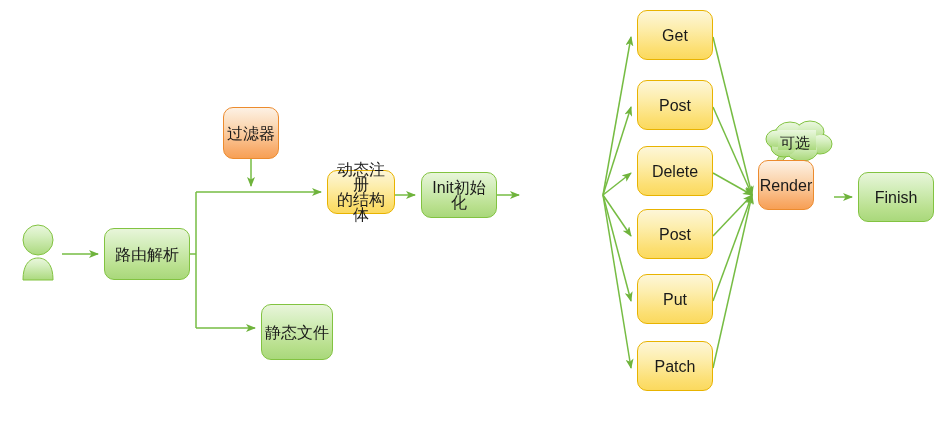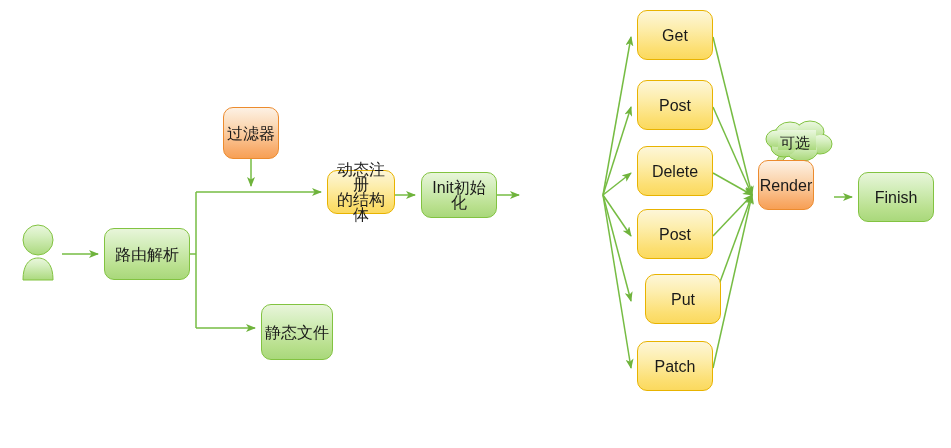--- a/index.html
+++ b/index.html
@@ -174,21 +174,21 @@
   </div>
 
   <div class="node node-yellow" style="left:637px; top:146px; width:76px; height:50px;">
     <span class="node-label">Delete</span>
   </div>
 
   <div class="node node-yellow" style="left:637px; top:209px; width:76px; height:50px;">
     <span class="node-label">Post</span>
   </div>
 
-  <div class="node node-yellow" style="left:637px; top:274px; width:76px; height:50px;margin-left:8px;">
+  <div class="node node-yellow" style="left:637px; top:274px; width:76px; height:50px;">
     <span class="node-label">Put</span>
   </div>
 
   <div class="node node-yellow" style="left:637px; top:341px; width:76px; height:50px;">
     <span class="node-label">Patch</span>
   </div>
 
   <div class="node node-orange" style="left:758px; top:160px; width:56px; height:50px;">
     <span class="node-label">Render</span>
   </div>

